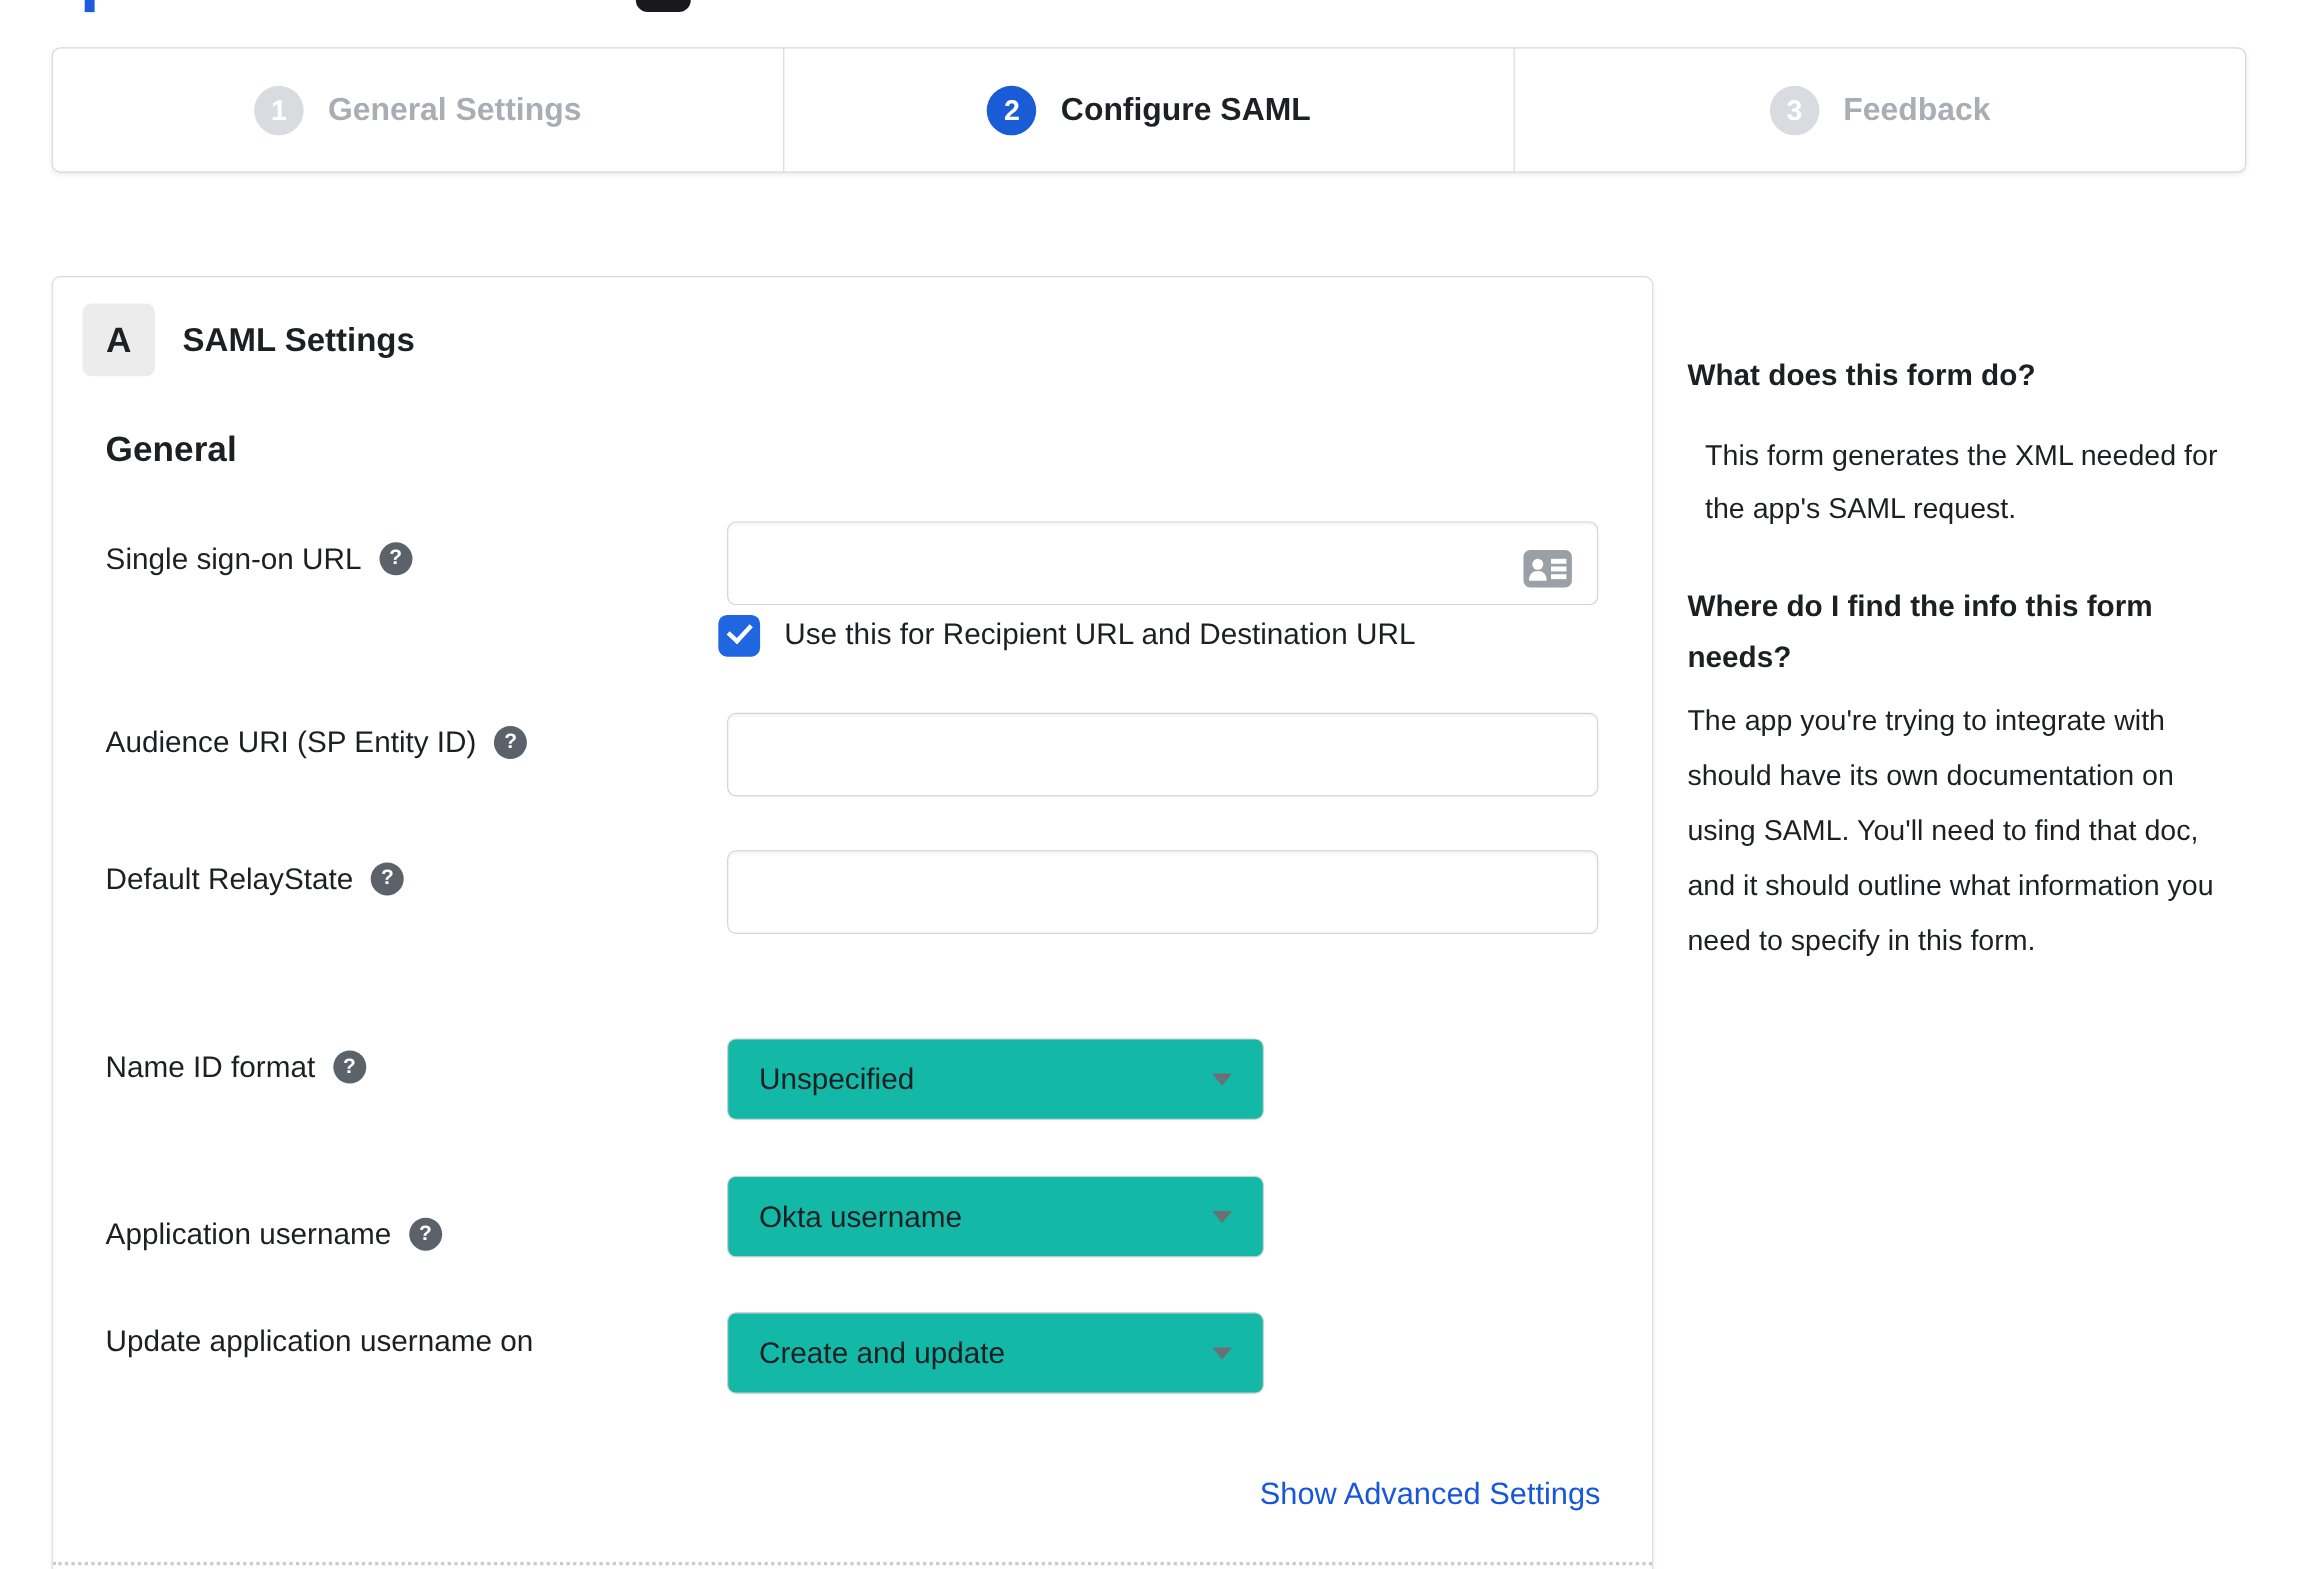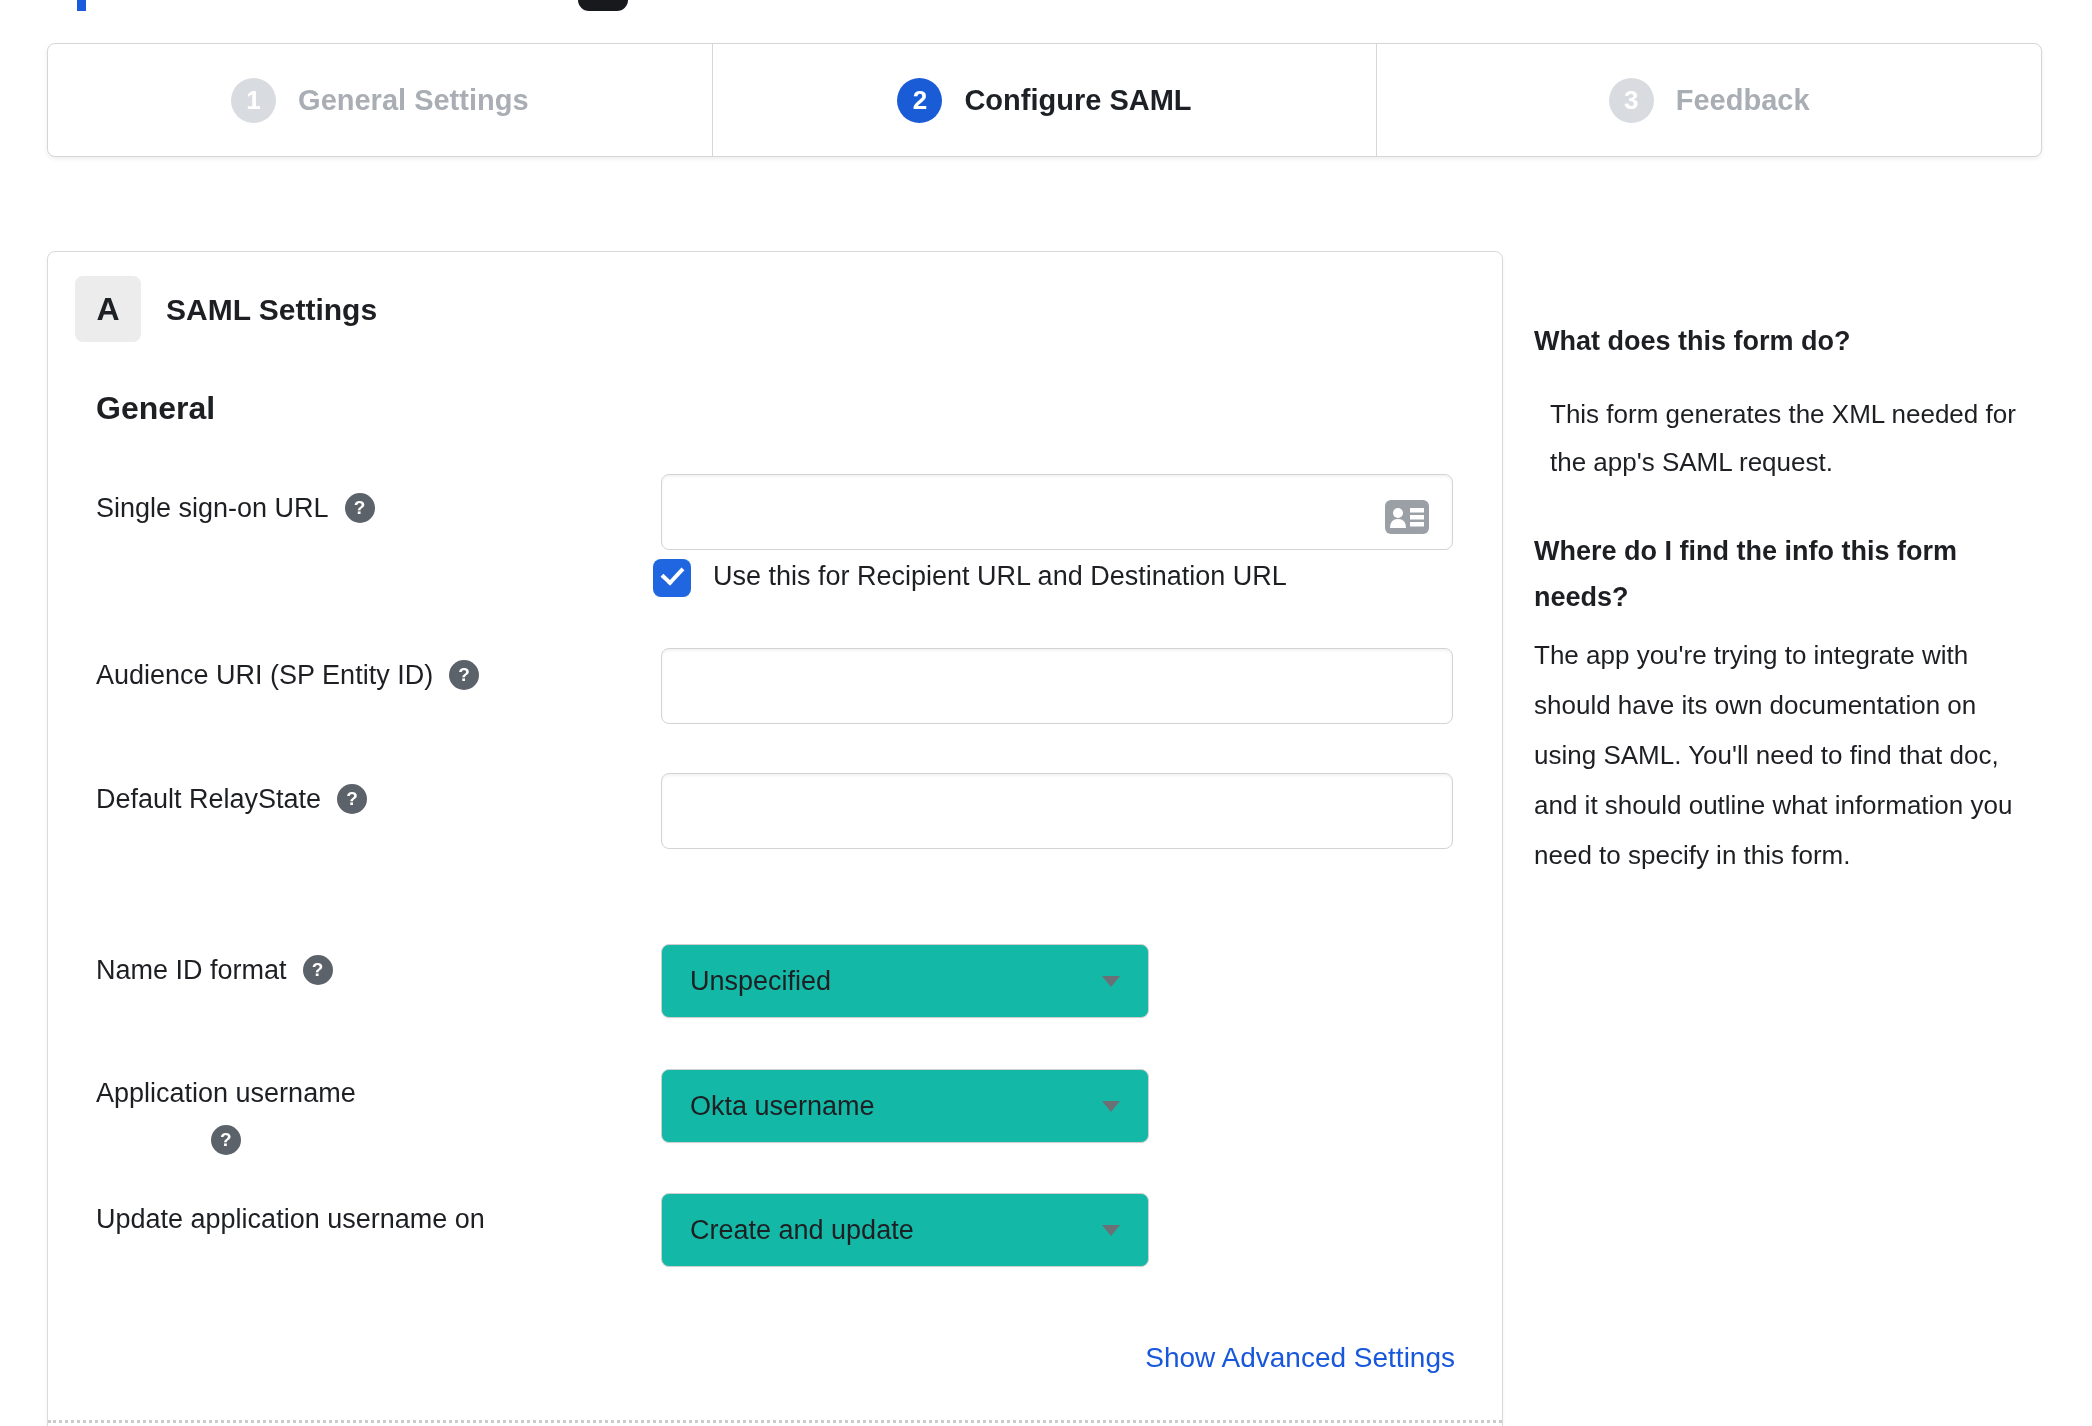--- a/index.html
+++ b/index.html
@@ -133,21 +133,21 @@
 
   <div class="abs f-label" style="top:701px;">
     <span>Name ID format</span>
     <span class="help-dot">?</span>
   </div>
   <div class="abs select" style="top:692px;">
     <span>Unspecified</span>
     <span class="select-arrow"></span>
   </div>
 
-  <div class="abs f-label" style="top:826px;flex-direction:column;">
+  <div class="abs f-label" style="top:853px;">
     <span>Application username</span>
     <span class="help-dot">?</span>
   </div>
   <div class="abs select" style="top:817px;">
     <span>Okta username</span>
     <span class="select-arrow"></span>
   </div>
 
   <div class="abs f-label" style="top:950px;">
     <span>Update application username on</span>

